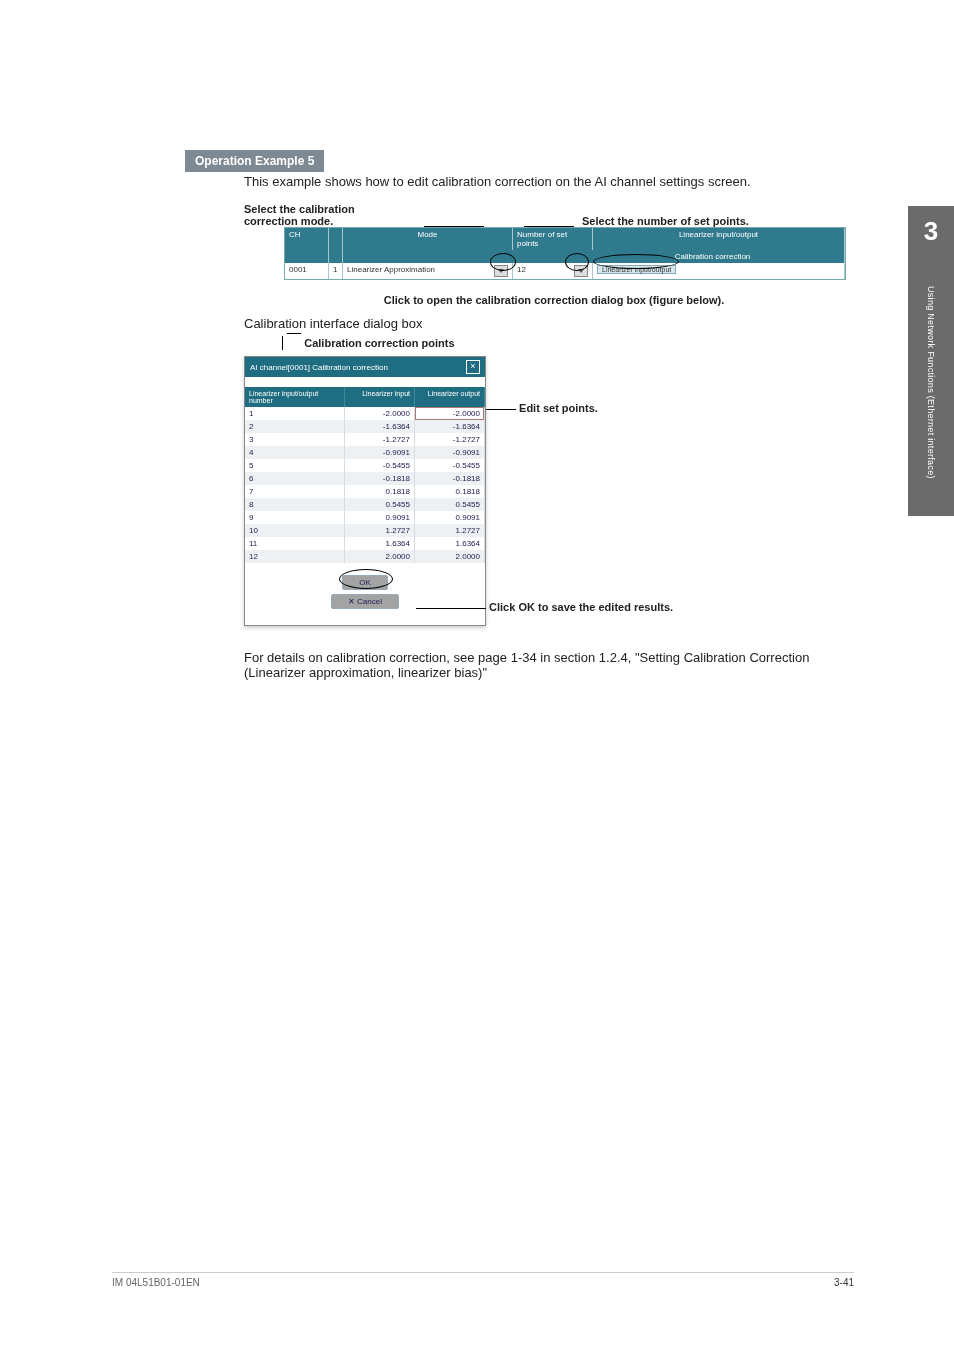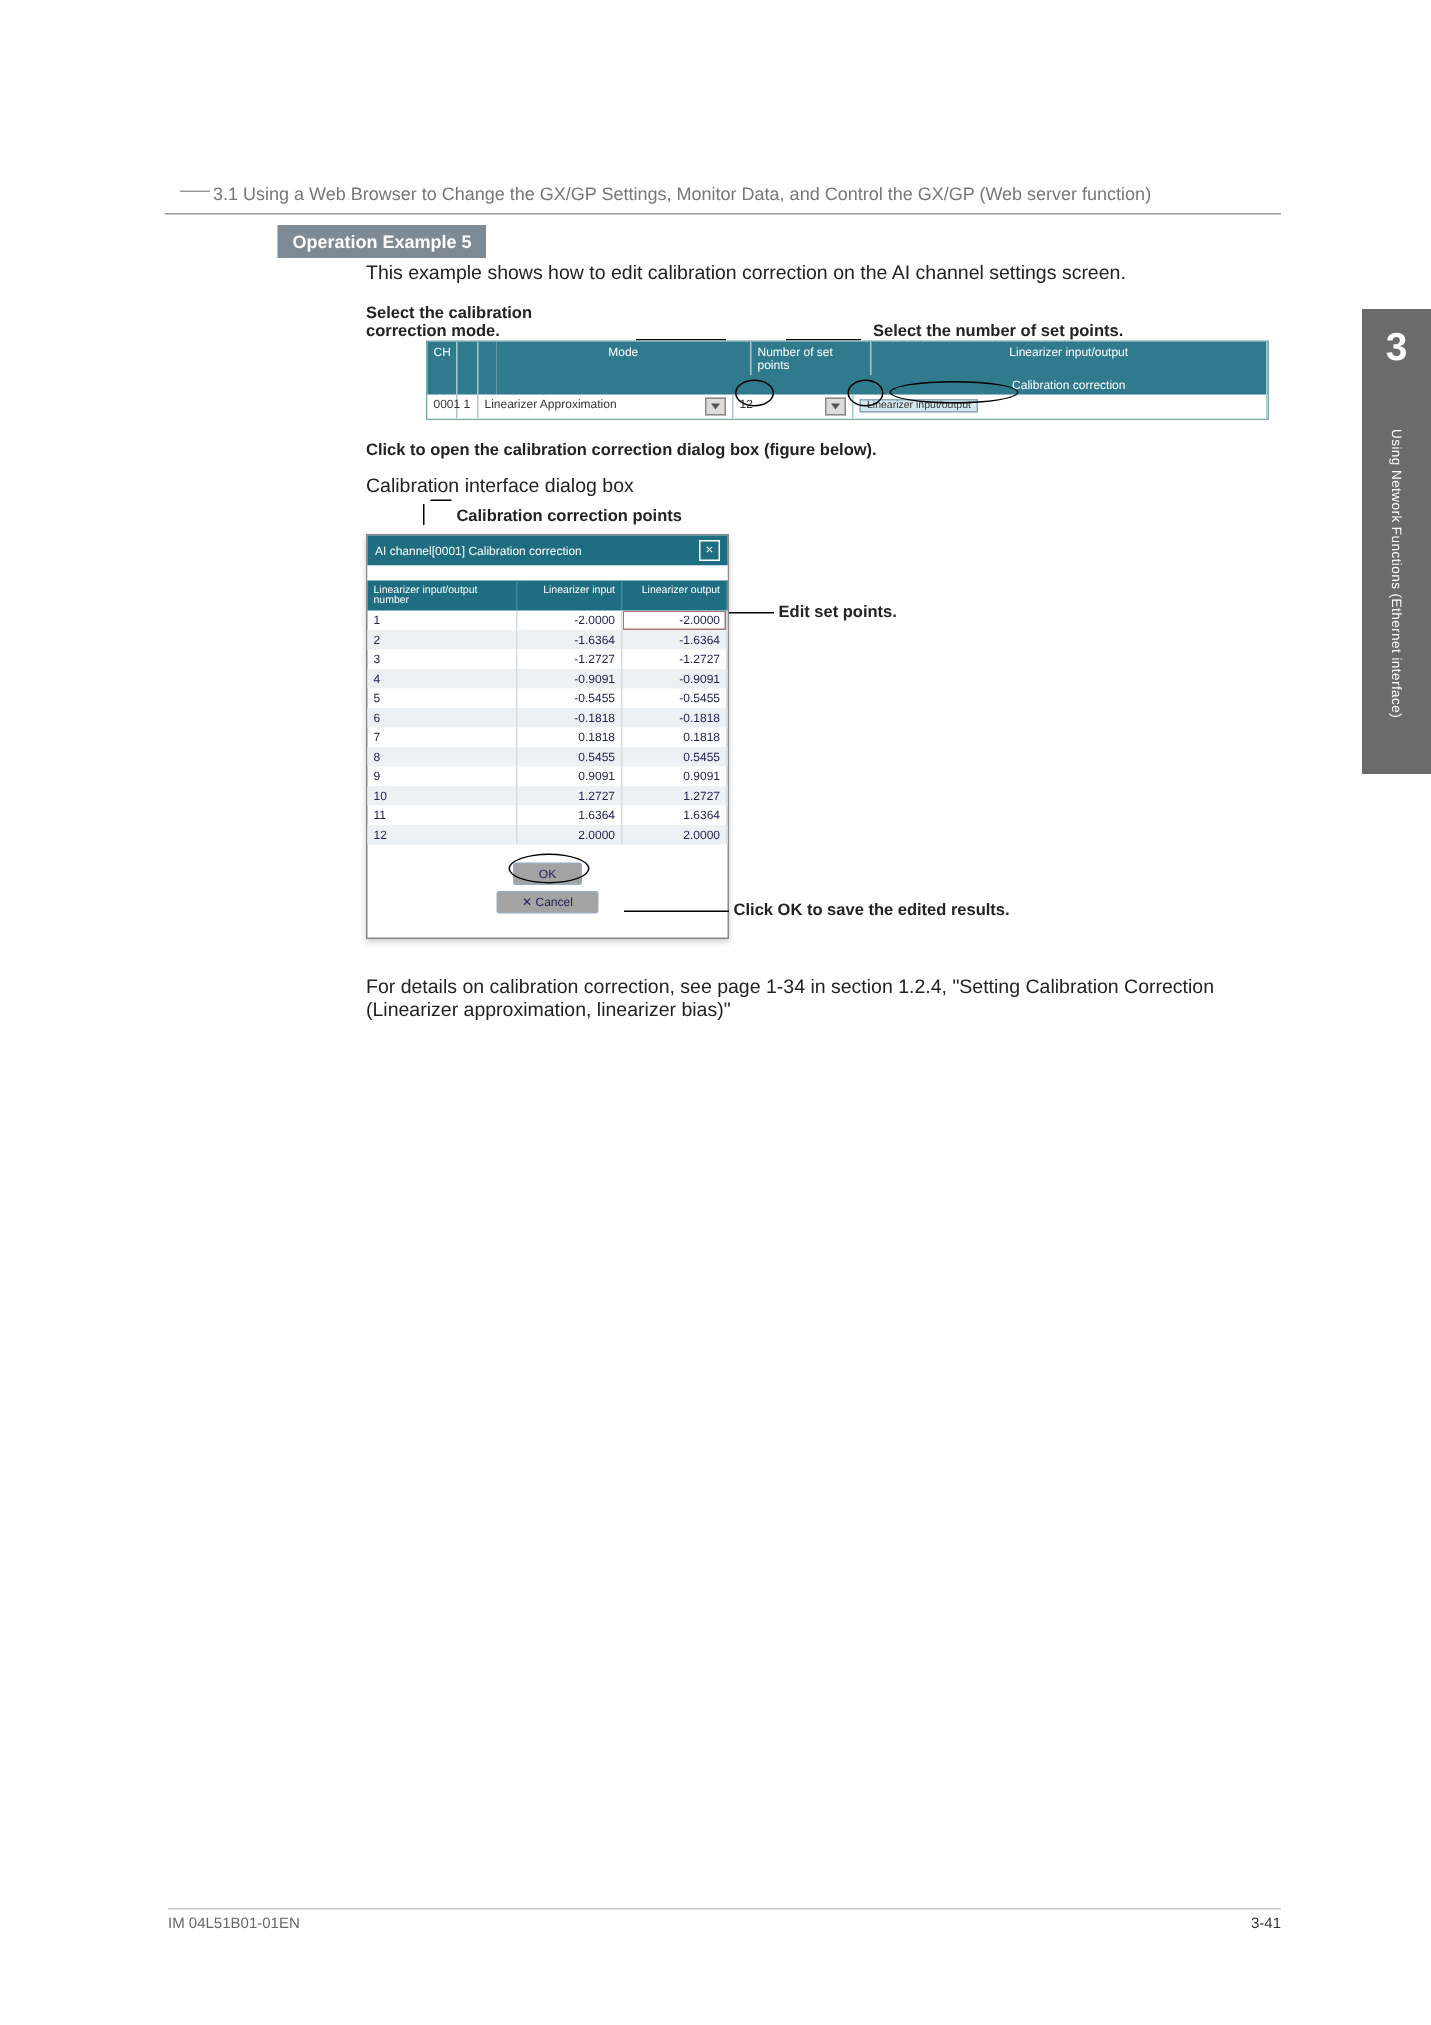--- a/index.html
+++ b/index.html
@@ -123,21 +123,21 @@
       background: #2f7a8c;
       color: #fff;
       display: flex;
       font-size: 8px;
     }
     .mini-grid-hdr2 > div, .mini-grid-hdr > div, .mini-grid-sub > div, .mini-grid-row > div {
       border-right: 1px solid #a9c7cf;
       padding: 2px 4px;
       box-sizing: border-box;
     }
-    .col-ch { width: 20px; }
+    .col-ch { width: 44px; }
     .col-n  { width: 14px; }
     .col-mode { width: 170px; }
     .col-num  { width: 80px; }
     .col-linio { flex: 1; }
     .mini-grid-row {
       display: flex;
       background: #fff;
       color: #333;
     }
     .mini-grid-row.alt { background: #eee; }
@@ -161,20 +161,21 @@
     }
     .oval {
       position: absolute;
       border: 1px solid #000;
       border-radius: 50%;
       pointer-events: none;
     }
 
     
     .instr-mid {
+      text-align: center;
       font-size: 11px;
       font-weight: bold;
       margin: 14px 0 10px 0;
     }
 
     
     .dialog-cap {
       font-size: 13px;
       margin-bottom: 2px;
     }
@@ -335,23 +336,20 @@
       font-size: 10px;
       color: #666;
       padding-top: 4px;
     }
   </style>
 </head>
 <body>
 
 <div class="page">
 
-  <div class="header-link-wrap">
-    <a class="header-link">3.1  Using a Web Browser to Change the GX/GP Settings, Monitor Data, and Control the GX/GP (Web server function)</a>
-  </div>
 
   <div class="op-head">Operation Example 5</div>
 
   <div class="body-col">
     <p class="intro">This example shows how to edit calibration correction on the AI channel settings screen.</p>
 
     <div class="callout-row">
       <div class="callout-left">
         <span>Select the calibration</span><br>
         <span>correction mode.</span>

